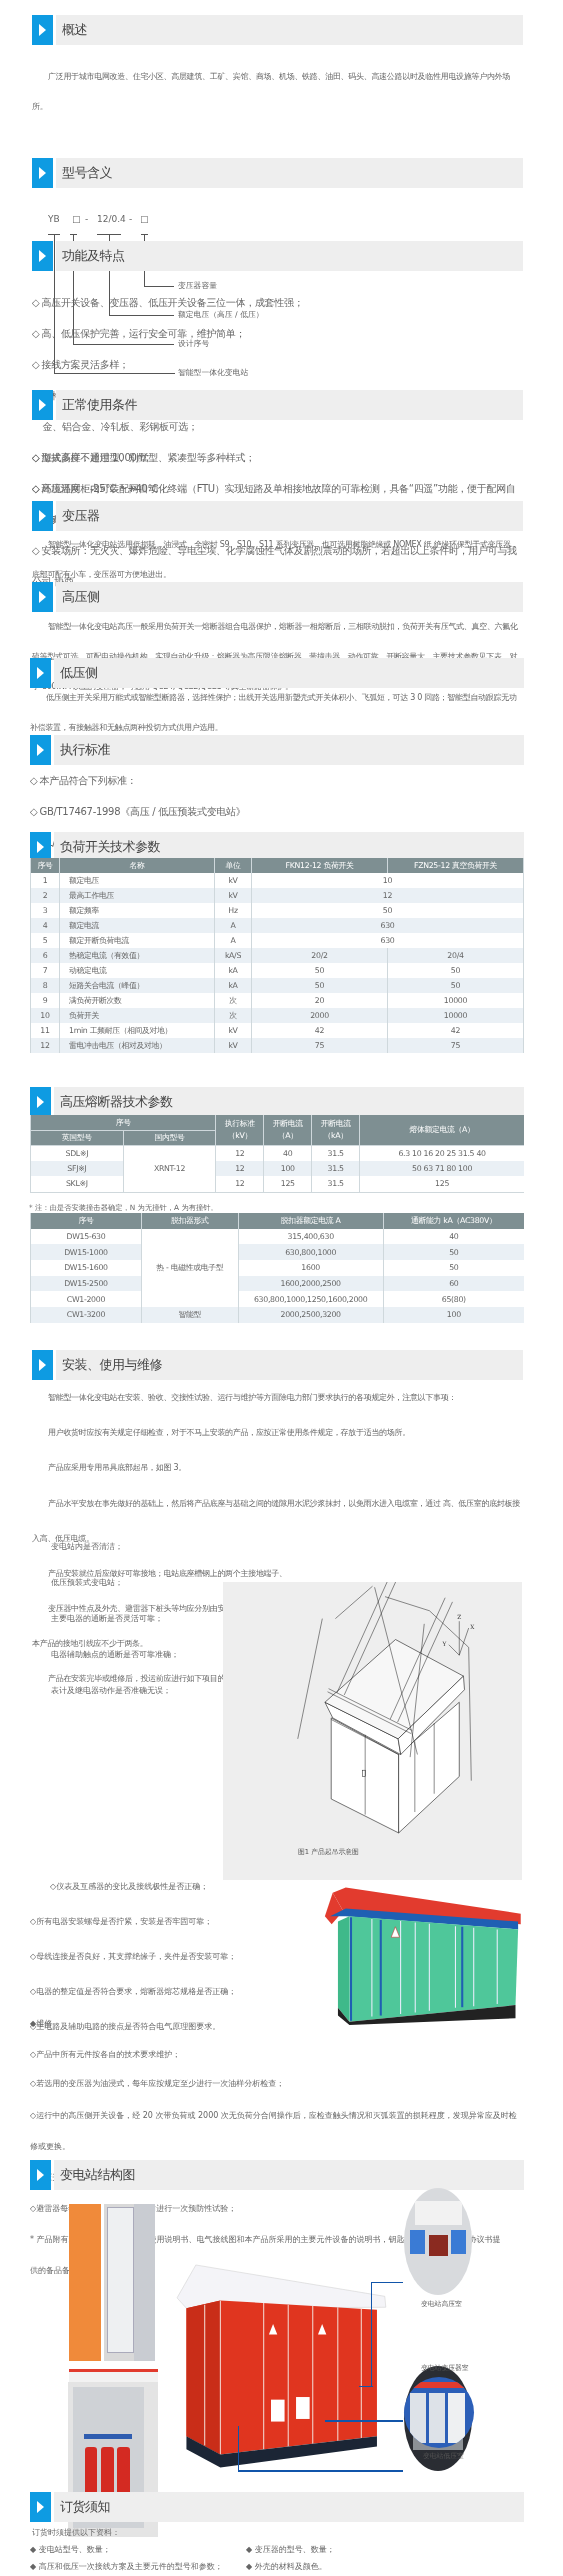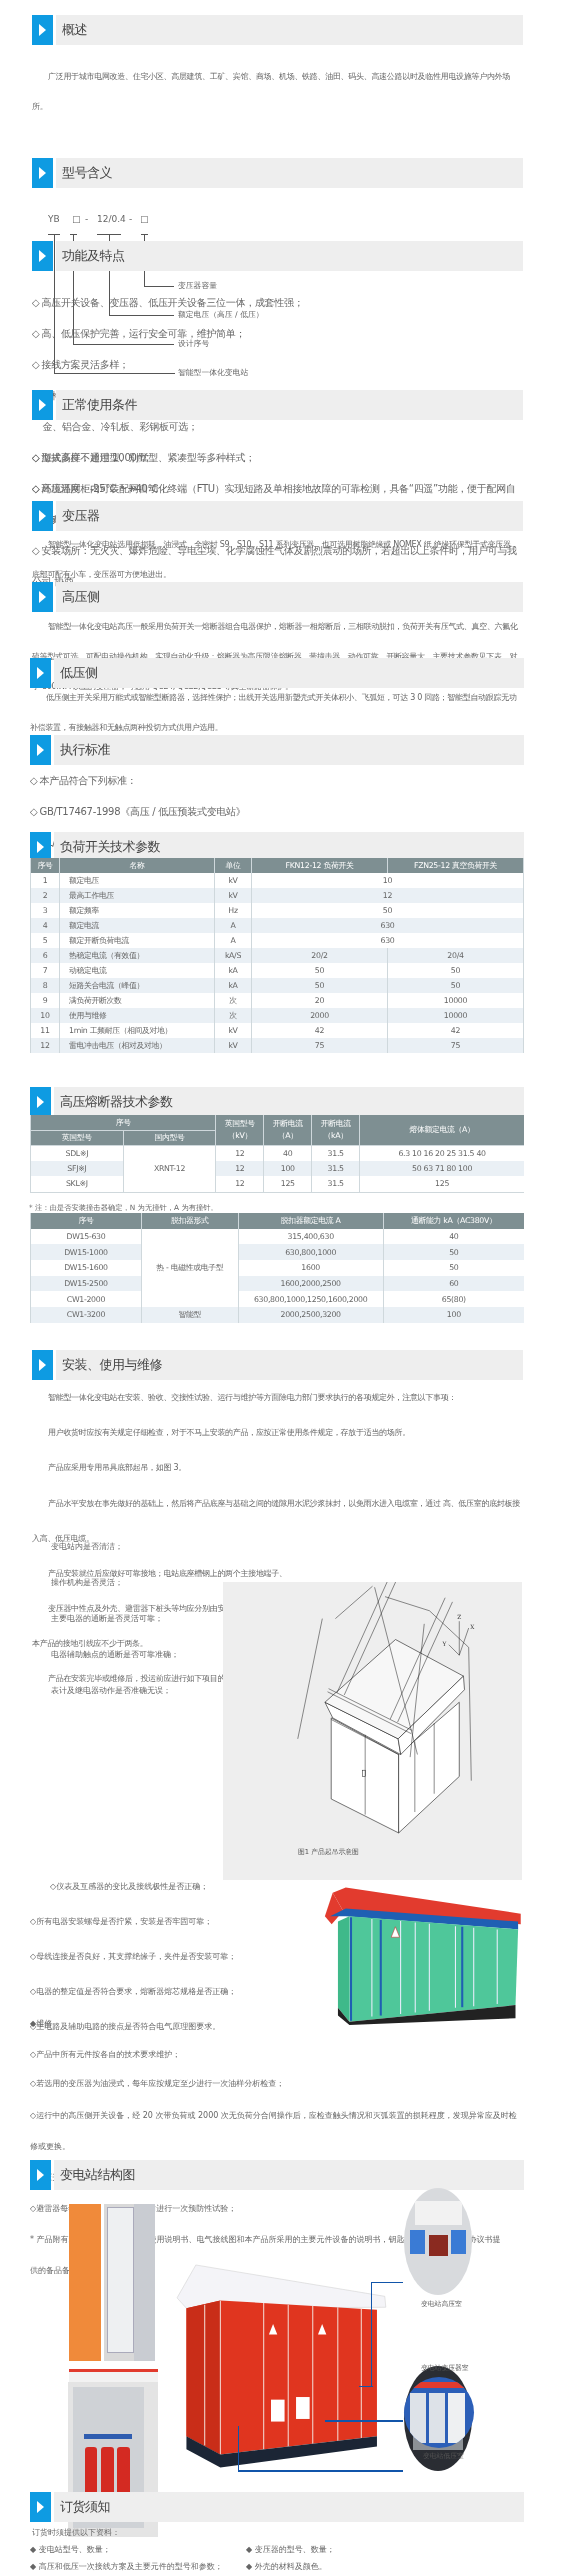--- a/index.html
+++ b/index.html
@@ -217,21 +217,21 @@
       </tr>
   <tr>
         <td>9</td>
         <td class="name">满负荷开断次数</td>
         <td>次</td>
         <td>20</td>
         <td>10000</td>
       </tr>
   <tr class="alt">
         <td>10</td>
-        <td class="name">使用与维修</td>
+        <td class="name">负荷开关</td>
         <td>次</td>
         <td>2000</td>
         <td>10000</td>
       </tr>
   <tr>
         <td>11</td>
         <td class="name">1min 工频耐压（相间及对地）</td>
         <td>kV</td>
         <td>42</td>
         <td>42</td>
@@ -256,21 +256,21 @@
       <col style="width:93px">
       <col style="width:93px">
       <col style="width:48px">
       <col style="width:48px">
       <col style="width:48px">
       <col style="width:165px">
     </colgroup>
   <tbody>
       <tr style="height:15px">
     <th colspan="2">序号</th>
-    <th rowspan="2" style="padding:0 3.1px;line-height:11.5px">英国型号（kV）</th>
+    <th rowspan="2" style="padding:0 3.1px;line-height:11.5px">执行标准（kV）</th>
     <th rowspan="2" style="padding:0 3.1px;line-height:11.5px">开断电流（A）</th>
     <th rowspan="2" style="padding:0 3.1px;line-height:11.5px">开断电流（kA）</th>
     <th rowspan="2">熔体额定电流（A）</th>
   </tr>
   <tr style="height:15px">
     <th>英国型号</th>
     <th>国内型号</th>
   </tr>
   <tr style="height:15.7px">
         <td>SDL※J</td>
@@ -356,21 +356,21 @@
   <div class="para" style="position:static;line-height:36px">智能型一体化变电站在安装、验收、交接性试验、运行与维护等方面除电力部门要求执行的各项规定外，注意以下事项：</div>
   <div class="para" style="position:static;line-height:36px;margin-top:-1px">用户收货时应按有关规定仔细检查，对于不马上安装的产品，应按正常使用条件规定，存放于适当的场所。</div>
   <div class="para" style="position:static;line-height:36px;margin-top:-1px">产品应采用专用吊具底部起吊，如图 3。</div>
   <div class="para" style="position:static;line-height:35px">产品水平安放在事先做好的基础上，然后将产品底座与基础之间的缝隙用水泥沙浆抹封，以免雨水进入电缆室，通过 高、低压室的底封板接入高、低压电缆。</div>
   <div class="para" style="position:static;line-height:35px">产品安装就位后应做好可靠接地；电站底座槽钢上的两个主接地端子、</div>
   <div class="para" style="position:static;line-height:35px">变压器中性点及外壳、避雷器下桩头等均应分别由安装部门接地。所有接地应共用一组接地装置，其接地电阻应小于 4 欧姆，从接地网引至本产品的接地引线应不少于两条。</div>
   <div class="para" style="position:static;line-height:36px">产品在安装完毕或维修后，投运前应进行如下项目的检验和试验：</div>
 </div>
 <div class="abs" style="left:51px;top:1529px;width:157px">
   <div style="line-height:36px;font-size:8px;color:#666">变电站内是否清洁；</div>
-  <div style="line-height:36px;font-size:8px;color:#666">操作机构是否灵活；</div>
+  <div style="line-height:36px;font-size:8px;color:#666">低压预装式变电站；</div>
   <div style="line-height:36px;font-size:8px;color:#666">主要电器的通断是否灵活可靠；</div>
   <div style="line-height:36px;font-size:8px;color:#666">电器辅助触点的通断是否可靠准确；</div>
   <div style="line-height:36px;font-size:8px;color:#666">表计及继电器动作是否准确无误；</div>
 </div>
 
 <div class="abs fig-box" style="left:223px;top:1582px;width:299px;height:298px">
   <svg width="299" height="298" viewBox="0 0 572 570" style="font-size:15px">
     <g fill="#fff" stroke="#222" stroke-width="1.2">
       <path d="M207 260 L207 415 L336 480 L336 330 Z"></path>
       <path d="M336 330 L336 480 L452 372 L452 230 Z"></path>

